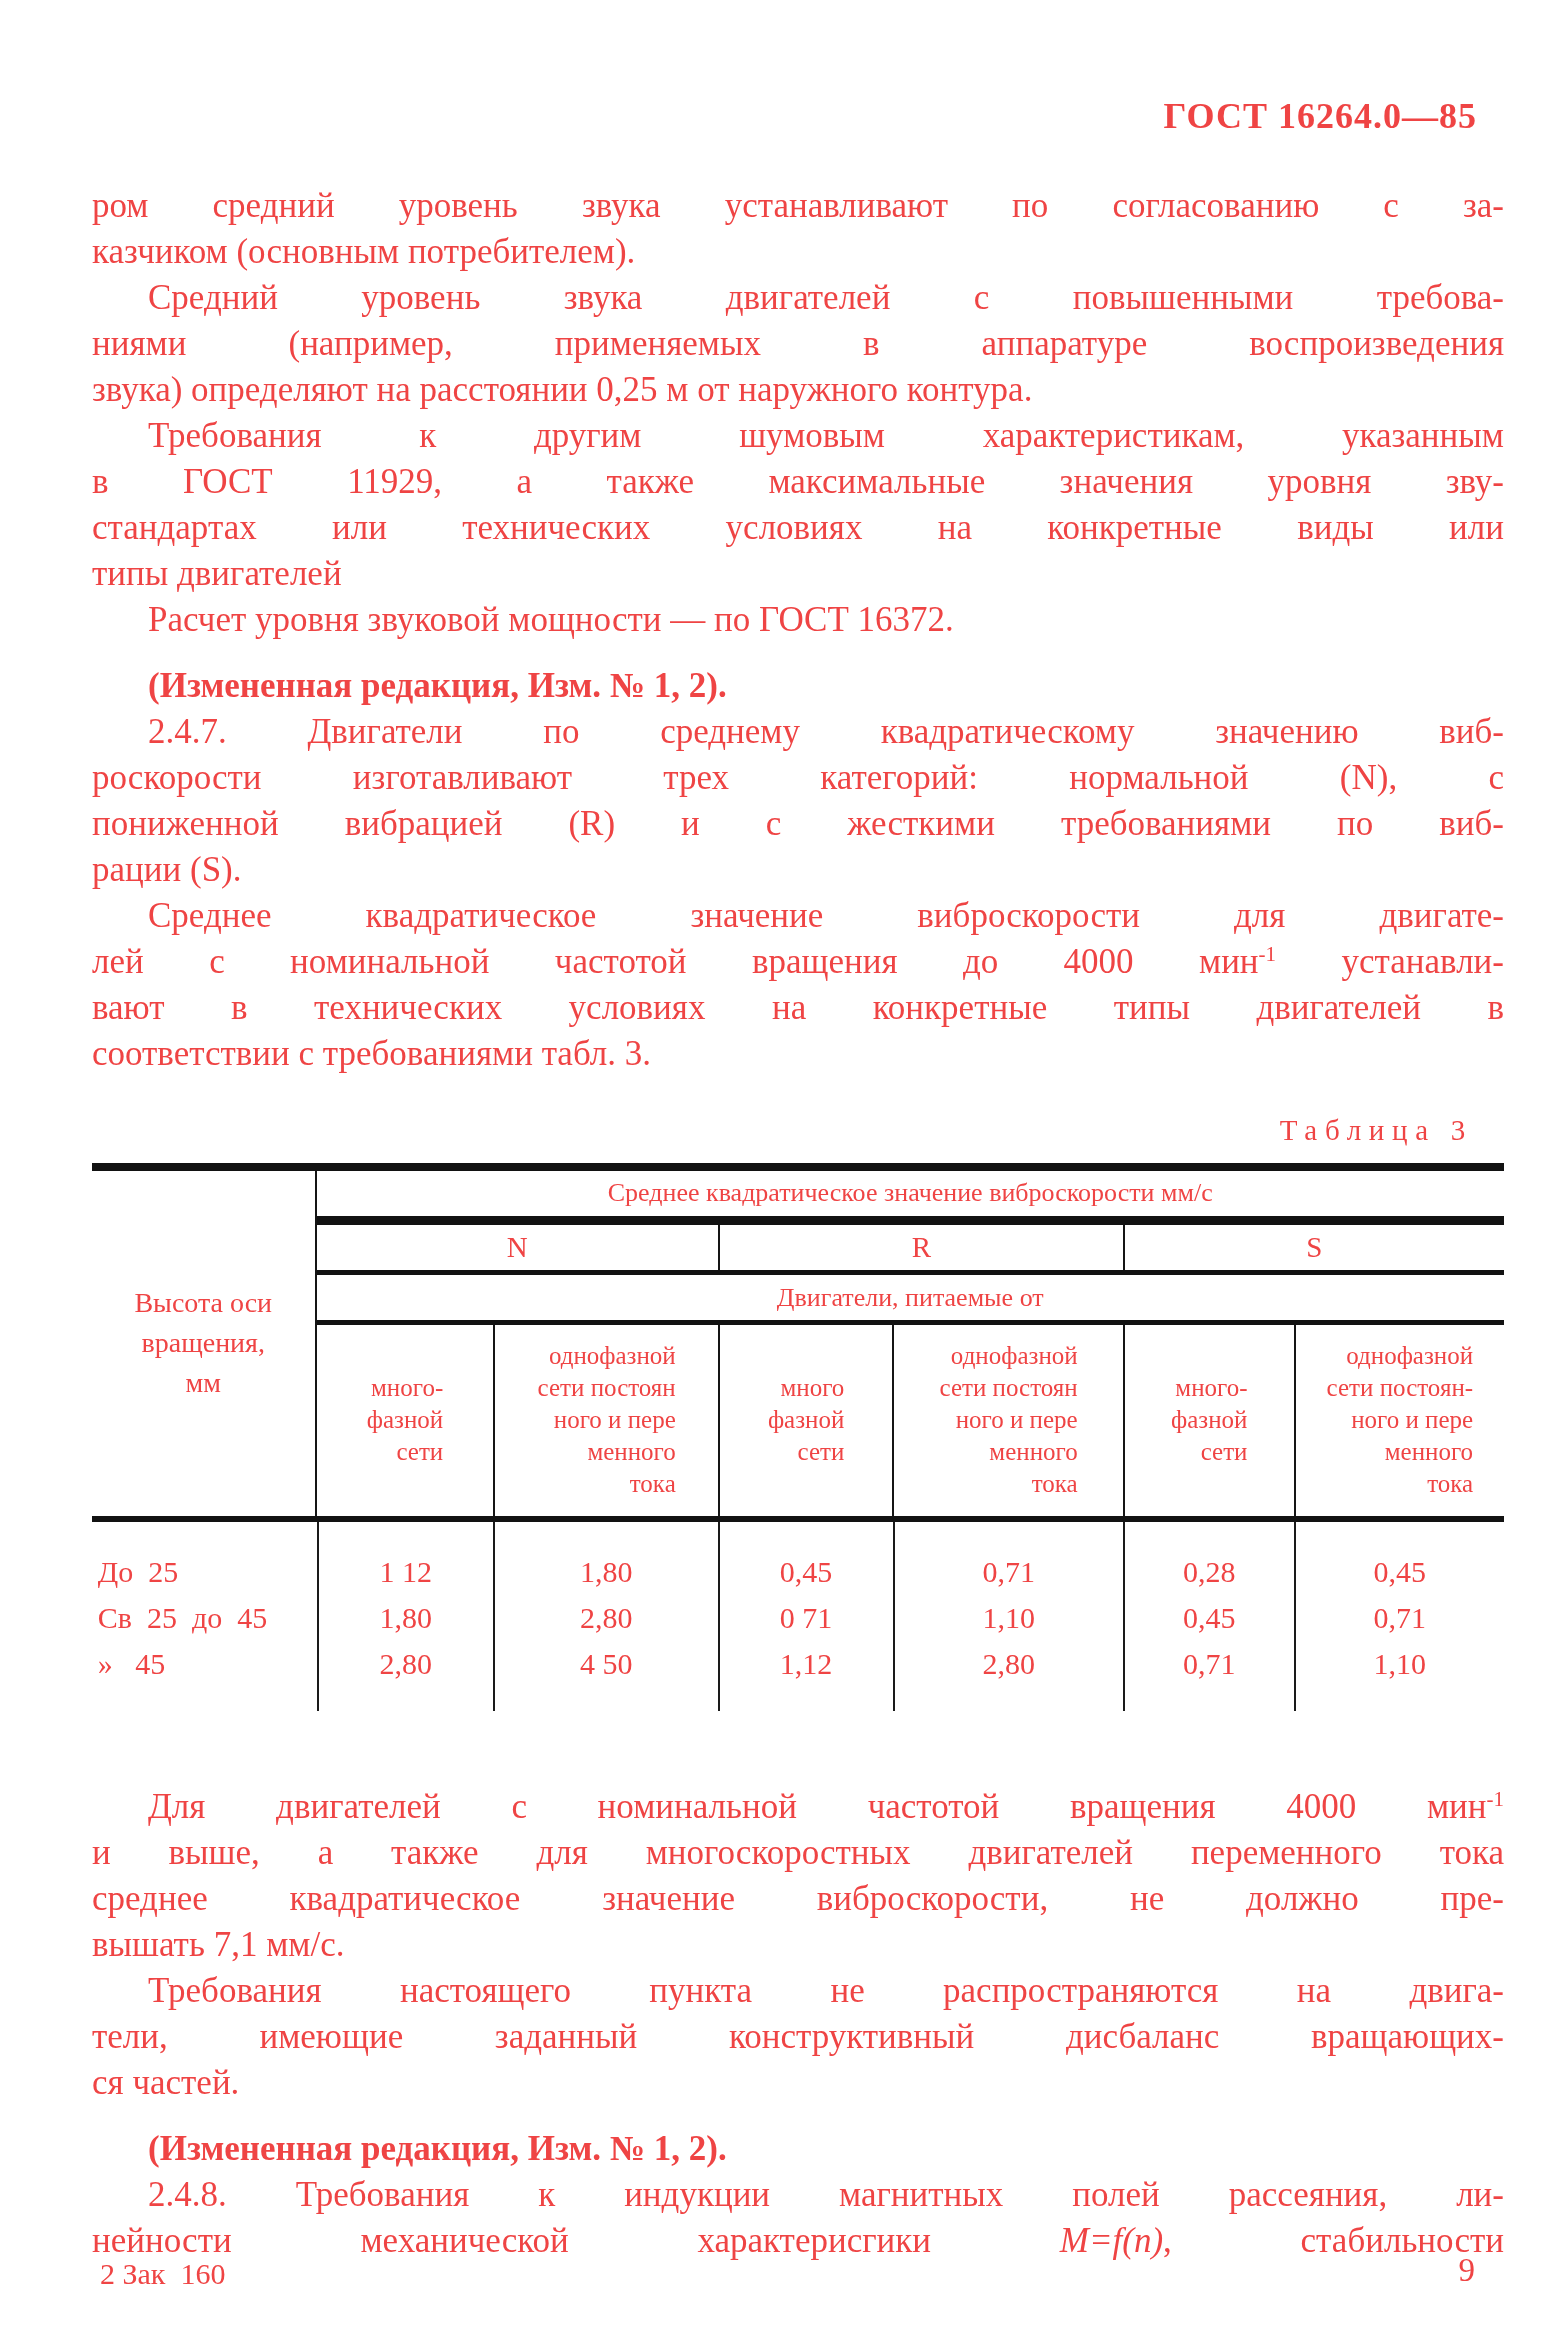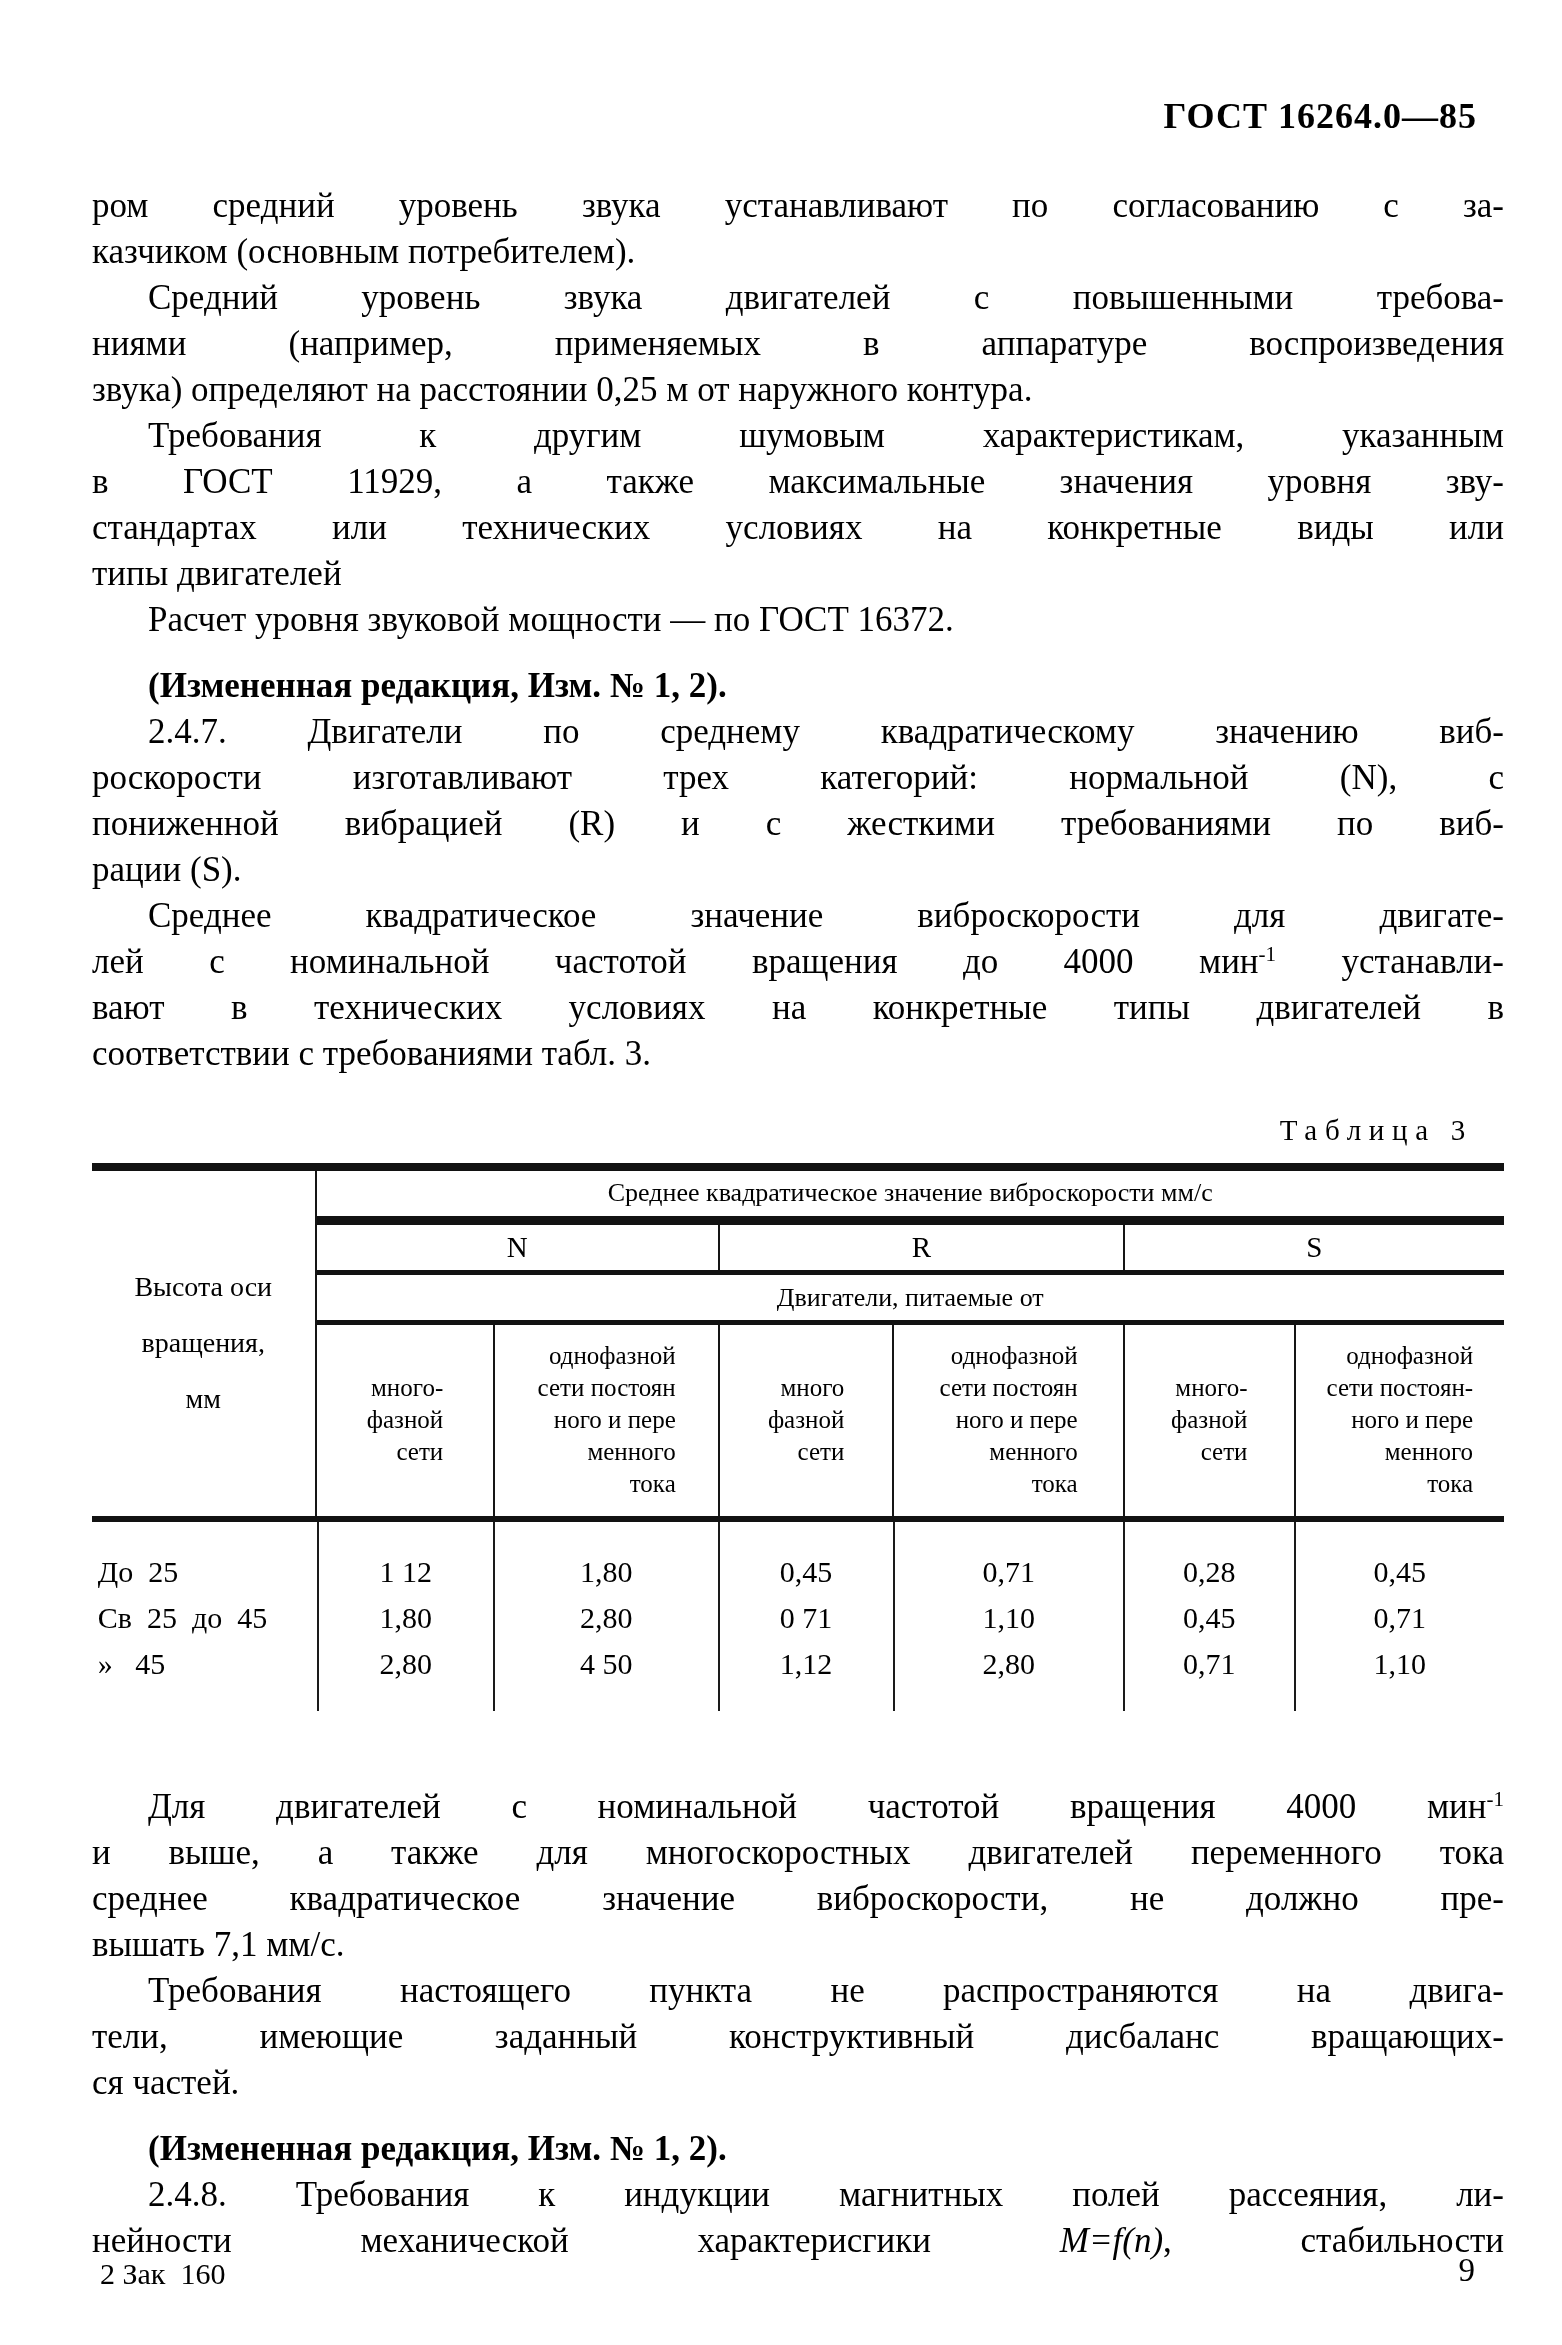--- a/index.html
+++ b/index.html
@@ -3,21 +3,21 @@
 <meta charset="utf-8">
 <style>
   html,body{margin:0;padding:0;background:#888;}
   .page{
     position:relative;
     width:1562px;height:2345px;
     background:#ffffff;
     margin:0 auto;
     overflow:hidden;
     font-family:"Liberation Serif","DejaVu Serif",serif;
-    color:#000000;
+    color:#ef4444;
   }
   
   .hdr{
     position:absolute;top:95px;right:85px;
     font-size:36px;font-weight:bold;letter-spacing:1px;
   }
   .footer-l{
     position:absolute;left:100px;top:2257px;
     font-size:30px;white-space:pre;
   }
@@ -43,21 +43,21 @@
   }
   
   .gtable{position:absolute;left:92px;top:1163px;width:1412px;}
   .hrule{height:4.8px;background:#121212;}
   .hrule.top{height:7.7px;}
   .hrule.thick{height:6.8px;}
   .thead{display:flex;align-items:stretch;}
   .left-col{
     width:15.9%;border-right:2.9px solid #151515;
     display:flex;align-items:center;justify-content:center;
-    text-align:center;font-size:28px;line-height:56px;white-space:pre-line;
+    text-align:center;font-size:28px;line-height:40px;white-space:pre-line;
     box-sizing:border-box;
   }
   .right-cols{width:84.1%;}
   .band{display:flex;align-items:center;justify-content:center;text-align:center;}
   .b1,.b2,.b4{height:45px;font-size:26px;}
   .b3{height:45px;align-items:stretch;}
   .cat{display:flex;align-items:center;justify-content:center;font-size:29px;box-sizing:border-box;}
   .catN{width:33.8%;}
   .catR{width:34.1%;border-left:2.9px solid #151515;}
   .catS{width:32.1%;border-left:2.9px solid #151515;}

